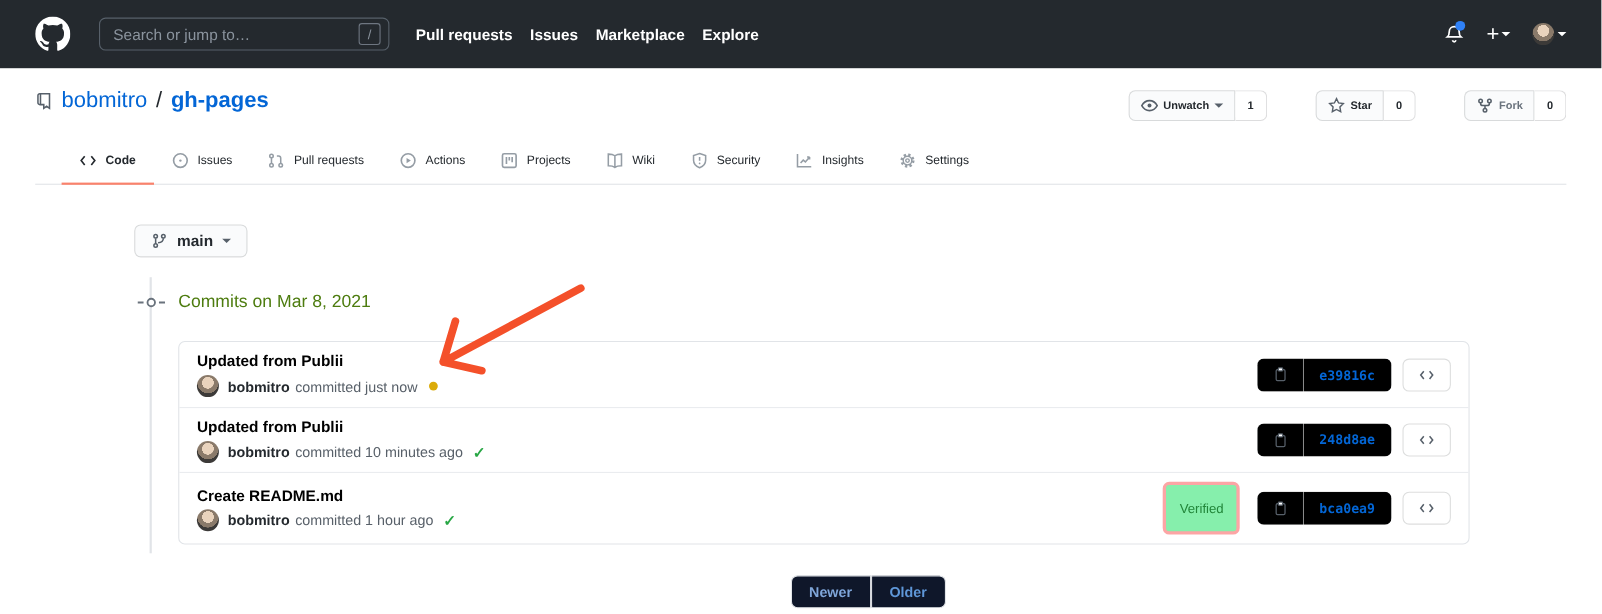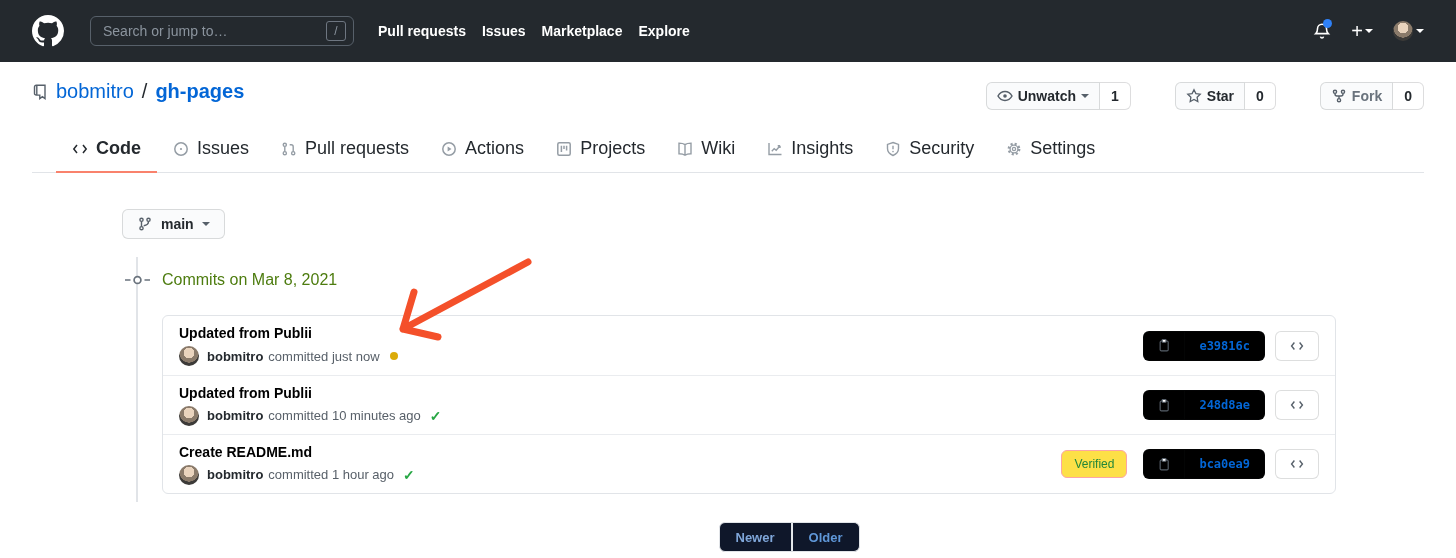--- a/index.html
+++ b/index.html
@@ -27,30 +27,30 @@
 
   
   .repo-head { padding: 18px 32px 0; }
   .repo-title-row { display: flex; align-items: flex-start; justify-content: space-between; }
   .repo-title { display: flex; align-items: center; gap: 8px; font-size: 20px; }
   .repo-title .octicon { color: #57606a; }
   .repo-link { color: #0366d6; text-decoration: none; cursor: pointer; }
   .repo-name { font-weight: 700; }
   .repo-sep { color: #24292e; }
   .repo-actions { display: flex; gap: 8px; margin-top: 2px; }
-  .btn-group { display: flex; font-size: 14px; font-weight: 700; padding-left: 36px; }
+  .btn-group { display: flex; font-size: 10px; font-weight: 700; padding-left: 36px; }
   .seg { display: flex; align-items: center; gap: 5px; height: 28px; padding: 0 10px; background: #fafbfc; border: 1px solid rgba(27,31,35,.15); cursor: pointer; }
   .seg.first { border-radius: 6px 0 0 6px; }
   .seg.count { border-left: 0; border-radius: 0 6px 6px 0; background: #ffffff; padding: 0 11px; }
   .seg .octicon { color: #57606a; }
   .seg .muted { color: #6a737d; }
 
   
   .tabs { display: flex; padding: 0 24px; margin-top: 16px; border-bottom: 1px solid #e1e4e8; }
-  .tab { display: flex; align-items: center; gap: 8px; padding: 12px 16px; font-size: 18px; color: #24292e; cursor: pointer; border-bottom: 2px solid transparent; margin-bottom: -1px; }
+  .tab { display: flex; align-items: center; gap: 8px; padding: 12px 16px; font-size: 11px; color: #24292e; cursor: pointer; border-bottom: 2px solid transparent; margin-bottom: -1px; }
   .tab .octicon { color: #959da5; }
   .tab.active { font-weight: 700; border-bottom-color: #f9826c; }
   .tab.active .octicon { color: #24292e; }
 
   
   .main { position: relative; padding: 36px 0 0 122px; }
   .branch-btn { display: inline-flex; align-items: center; gap: 8px; height: 30px; padding: 0 14px; background: #fafbfc; border: 1px solid rgba(27,31,35,.15); border-radius: 6px; font-size: 14px; font-weight: 700; color: #24292e; cursor: pointer; }
   .branch-btn .octicon { color: #57606a; }
   .branch-btn .caret { color: #57606a; }
 
@@ -62,21 +62,21 @@
   .commit-box { width: 1174px; border: 1px solid #e1e4e8; border-radius: 6px; background: #fff; }
   .commit-row { display: flex; align-items: center; justify-content: space-between; min-height: 59px; padding: 8px 16px; }
   .commit-row + .commit-row { border-top: 1px solid #eaecef; }
   .c-title { display: block; font-size: 14px; font-weight: 700; color: #000000; text-decoration: none; margin-bottom: 5px; cursor: pointer; }
   .c-meta { display: flex; align-items: center; gap: 5px; font-size: 13px; color: #586069; }
   .c-avatar { width: 20px; height: 20px; border-radius: 50%; background: radial-gradient(circle at 50% 35%, #e9d3bd 0 32%, #8a7a6a 33% 58%, #3c3a38 59%); margin-right: 3px; flex: none; cursor: pointer; }
   .c-author { font-weight: 700; color: #24292e; cursor: pointer; }
   .dot-pending { width: 8px; height: 8px; border-radius: 50%; background: #dbab09; margin-left: 5px; cursor: pointer; }
   .check-ok { color: #28a745; font-size: 14px; font-weight: 700; margin-left: 4px; cursor: pointer; }
   .c-right { display: flex; align-items: center; }
-  .verified-badge { height: 28px; display: flex; align-items: center; padding: 0 12px; border: 1px solid #fca5a5; border-radius: 6px; background: #fde047; color: #22863a; font-size: 12px; font-weight: 500; margin-right: 16px; cursor: pointer; }
+  .verified-badge { height: 48px; display: flex; align-items: center; padding: 0 12px; border: 3px solid #fca5a5; border-radius: 6px; background: #86efac; color: #22863a; font-size: 12px; font-weight: 500; margin-right: 16px; cursor: pointer; }
   .hash-group { display: flex; }
   .hg-btn { height: 30px; display: flex; align-items: center; background: #000000; border: 1px solid rgba(27,31,35,.15); cursor: pointer; }
   .hg-copy { padding: 0 13px; border-radius: 6px 0 0 6px; color: #57606a; }
   .hg-hash { padding: 0 14px; border-left: 0; border-radius: 0 6px 6px 0; font-family: "DejaVu Sans Mono", monospace; font-size: 12px; font-weight: 600; color: #0366d6; text-decoration: none; }
   .browse-btn { height: 30px; display: flex; align-items: center; padding: 0 14px; margin-left: 10px; background: #fff; border: 1px solid rgba(27,31,35,.15); border-radius: 6px; color: #57606a; cursor: pointer; }
 
   .pagination { display: flex; justify-content: center; margin-top: 28px; }
   .pg-btn { height: 30px; display: flex; align-items: center; padding: 0 16px; background: #0f172a; border: 1px solid #e1e4e8; font-size: 13px; font-weight: 600; cursor: pointer; }
   .pg-newer { border-radius: 6px 0 0 6px; color: #7fa6d9; }
   .pg-older { border-radius: 0 6px 6px 0; border-left: 1px solid #e6e9ec; color: #5f97d8; }
@@ -227,35 +227,35 @@
       <span class="octicon">
           <svg width="16" height="16" viewBox="0 0 16 16" fill="none" stroke="currentColor" stroke-width="1.4">
             <path d="M8 3.6C6.6 2.5 4.8 2.1 2 2.1v10.6c2.8 0 4.6.4 6 1.5 1.4-1.1 3.2-1.5 6-1.5V2.1c-2.8 0-4.6.4-6 1.5zM8 3.6v10.6"></path>
           </svg>
         </span>
       <span>Wiki</span>
     </span>
     <span class="tab">
       <span class="octicon">
           <svg width="16" height="16" viewBox="0 0 16 16" fill="none" stroke="currentColor" stroke-width="1.4">
-            <path d="M2 2v11.5h12.5"></path>
-            <path d="M4.8 10.2 7.2 7.6l2 1.6L13 4.8M13 4.8h-2.3M13 4.8v2.3"></path>
-          </svg>
-        </span>
-      <span>Insights</span>
-    </span>
-    <span class="tab">
-      <span class="octicon">
-          <svg width="16" height="16" viewBox="0 0 16 16" fill="none" stroke="currentColor" stroke-width="1.4">
             <path d="M8 1.5l5.5 1.9v4.2c0 3.4-2.3 5.6-5.5 6.9-3.2-1.3-5.5-3.5-5.5-6.9V3.4z"></path>
             <path d="M8 4.8v3.4"></path>
             <circle cx="8" cy="10.6" r=".8" fill="currentColor" stroke="none"></circle>
           </svg>
         </span>
       <span>Security</span>
+    </span>
+    <span class="tab">
+      <span class="octicon">
+          <svg width="16" height="16" viewBox="0 0 16 16" fill="none" stroke="currentColor" stroke-width="1.4">
+            <path d="M2 2v11.5h12.5"></path>
+            <path d="M4.8 10.2 7.2 7.6l2 1.6L13 4.8M13 4.8h-2.3M13 4.8v2.3"></path>
+          </svg>
+        </span>
+      <span>Insights</span>
     </span>
     <span class="tab">
       <span class="octicon">
           <svg width="16" height="16" viewBox="0 0 16 16">
             <circle cx="8" cy="8" r="5.2" fill="none" stroke="currentColor" stroke-width="2.4" stroke-dasharray="2.05 2.04"></circle>
             <circle cx="8" cy="8" r="3.9" fill="#fff" stroke="currentColor" stroke-width="1.3"></circle>
             <circle cx="8" cy="8" r="1.6" fill="none" stroke="currentColor" stroke-width="1.3"></circle>
           </svg>
         </span>
       <span>Settings</span>

